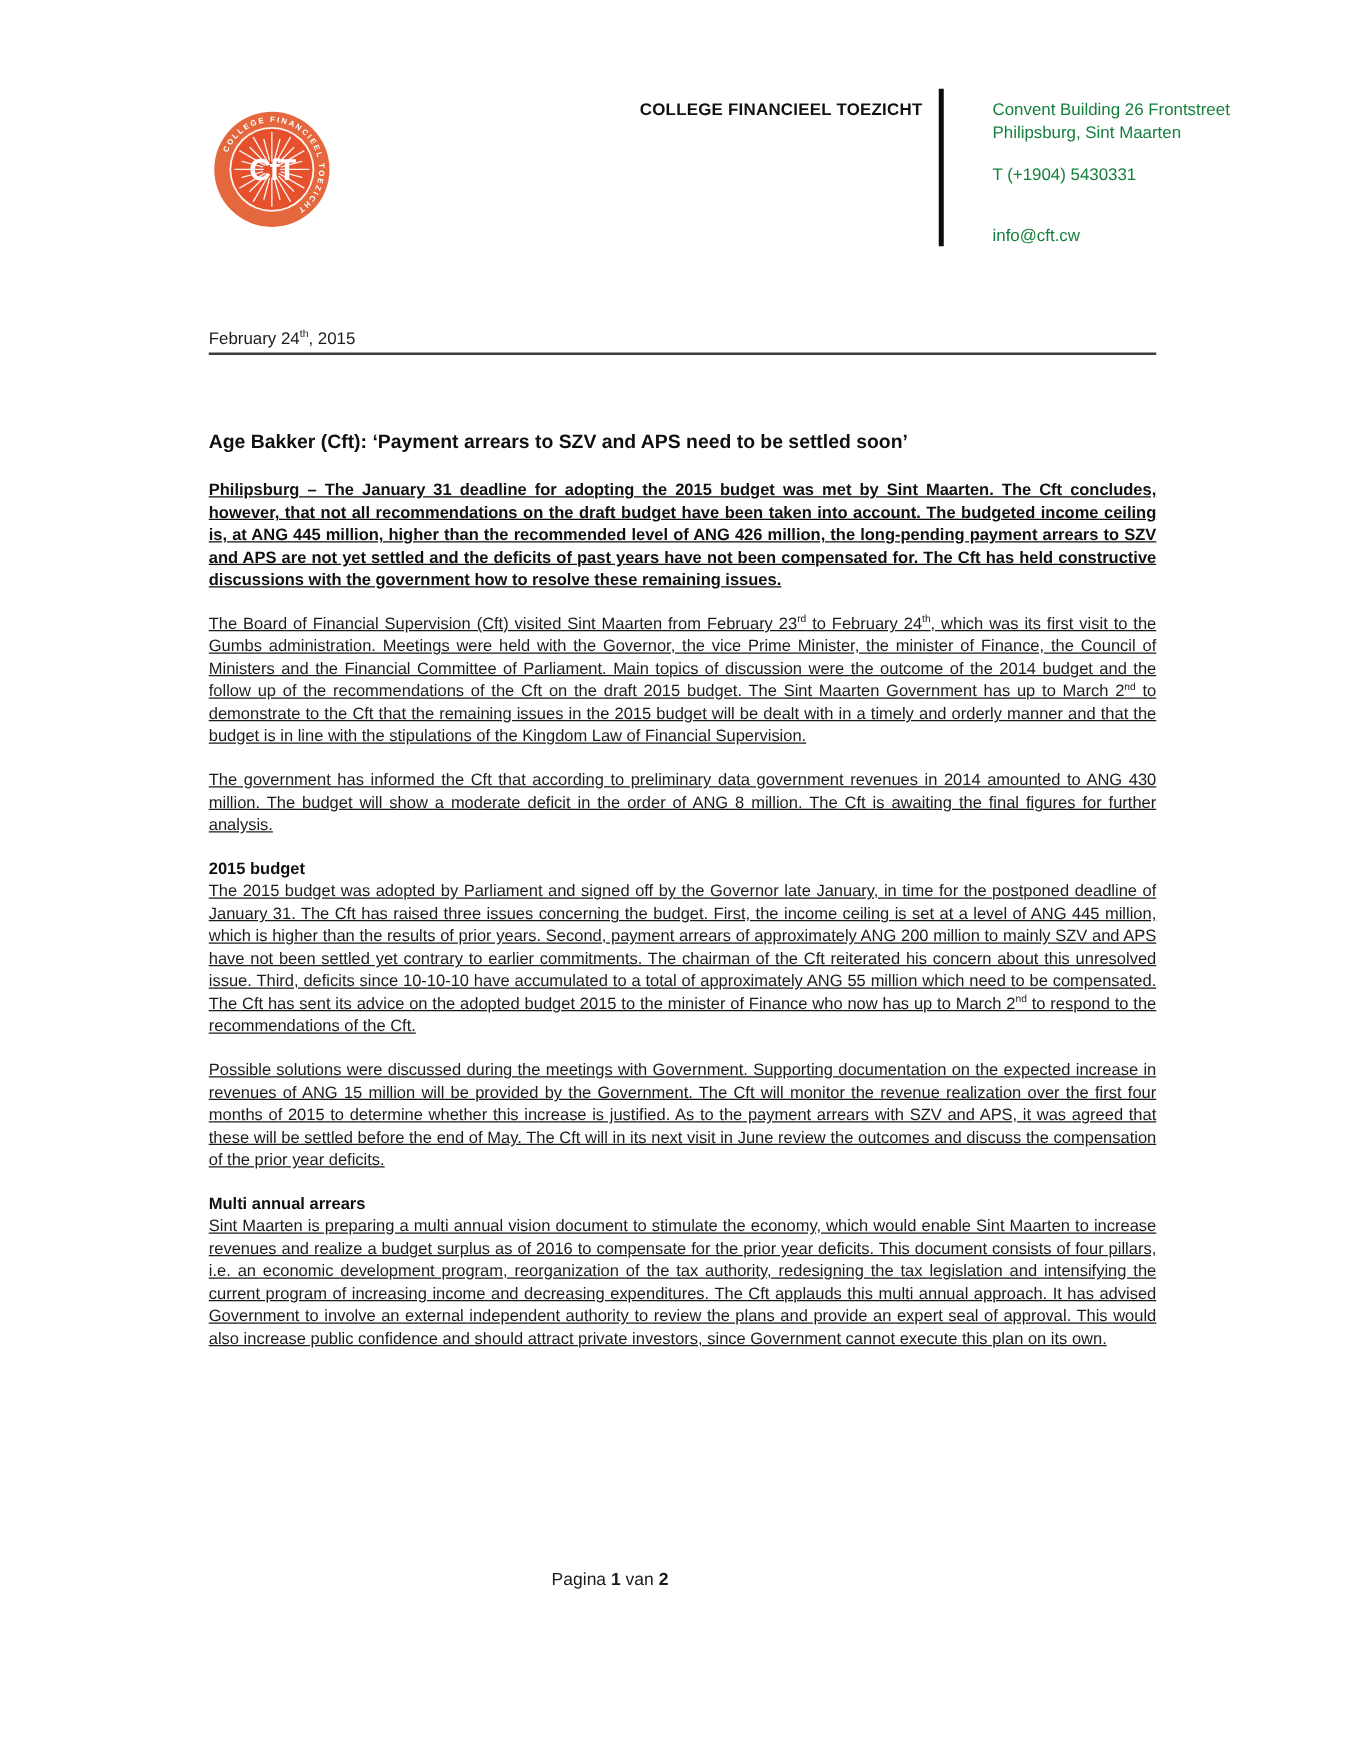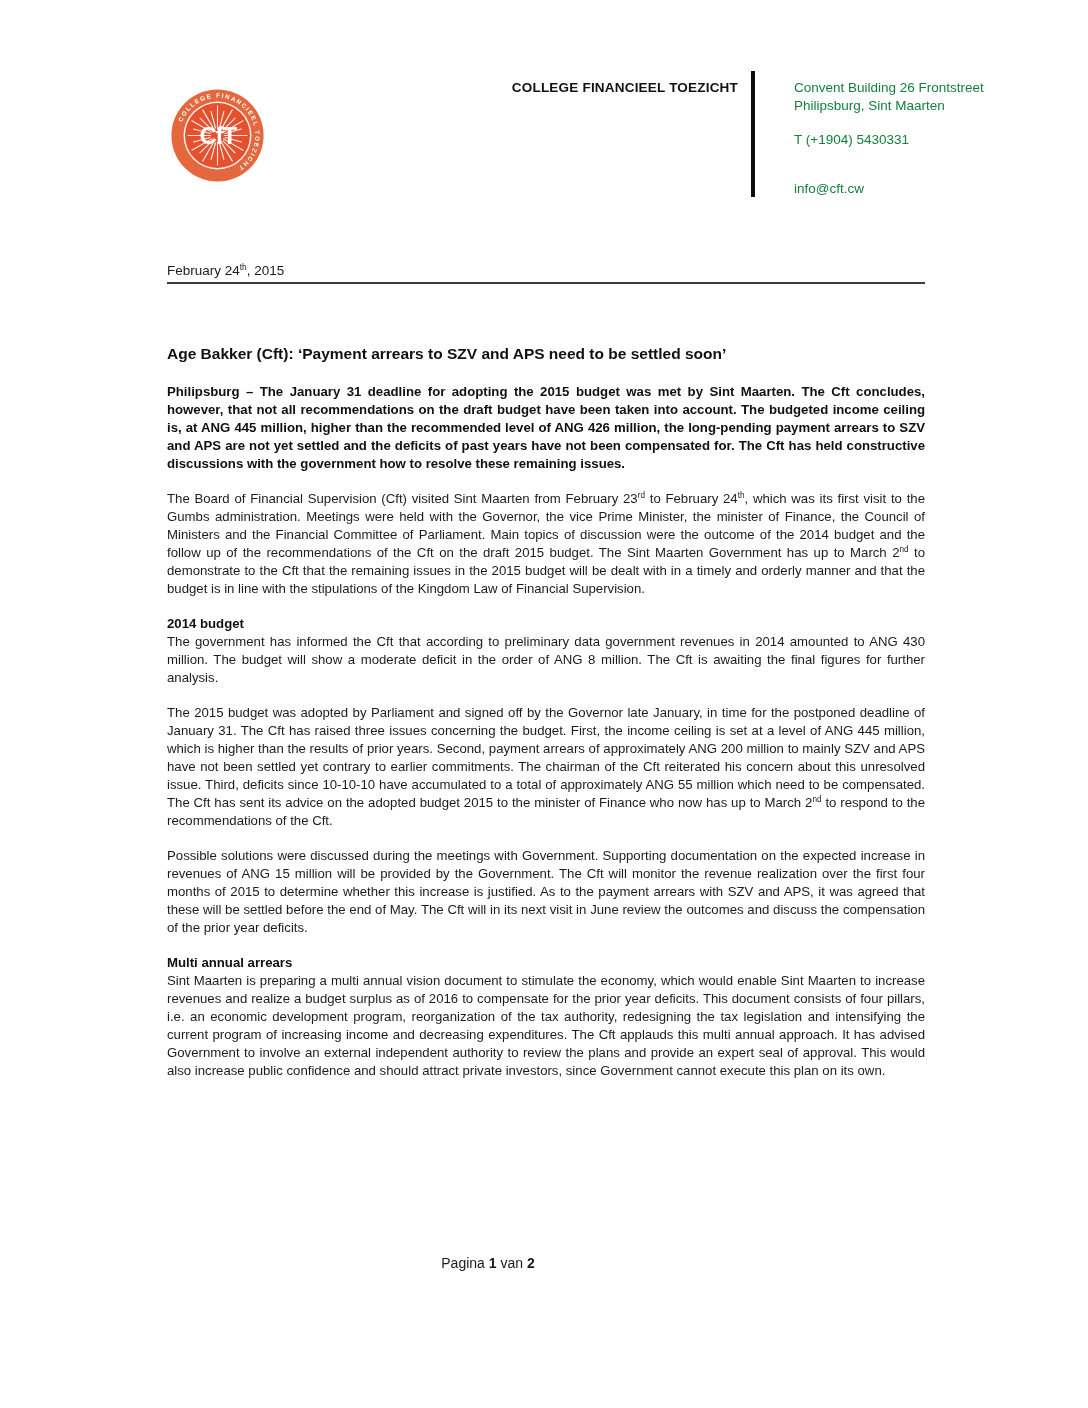--- a/index.html
+++ b/index.html
@@ -38,21 +38,21 @@
 
   
   .content {
     position: absolute; left: 167px; top: 299px; width: 758px;
     font-size: 13.2px; line-height: 18px; text-align: justify; color: #1c1c1c; margin-top: 44px;
   }
   .headline {
     font-size: 15.5px; line-height: 21px; font-weight: bold; text-align: left;
     color: #101010; margin-bottom: 19px;
   }
-  .content p { margin-bottom: 17px; }
+  .content p { margin-bottom: 17px; text-decoration: underline; }
   .lead { font-weight: bold; color: #101010; }
   .sec-heading { font-size: 13.2px; font-weight: bold; text-align: left; color: #101010; }
   .sec-body { margin-bottom: 17px; }
   .end-note { text-align: left; margin-top: 1px; }
 
   
   .footer {
     position: absolute; left: 0; top: 1255px; width: 976px;
     text-align: center; font-size: 14px; color: #1b1b1b;
   }
@@ -116,23 +116,23 @@
   <div class="rule"></div>
 
   <div class="content">
 
     <div class="headline">Age Bakker (Cft): ‘Payment arrears to SZV and APS need to be settled soon’</div>
 
     <p class="lead">Philipsburg – The January 31 deadline for adopting the 2015 budget was met by Sint Maarten. The Cft concludes, however, that not all recommendations on the draft budget have been taken into account. The budgeted income ceiling is, at ANG 445 million, higher than the recommended level of ANG 426 million, the long-pending payment arrears to SZV and APS are not yet settled and the deficits of past years have not been compensated for. The Cft has held constructive discussions with the government how to resolve these remaining issues.</p>
 
     <p><span>The Board of Financial Supervision (Cft) visited Sint Maarten from February 23</span><sup>rd</sup><span> to February 24</span><sup>th</sup><span>, which was its first visit to the Gumbs administration. Meetings were held with the Governor, the vice Prime Minister, the minister of Finance, the Council of Ministers and the Financial Committee of Parliament. Main topics of discussion were the outcome of the 2014 budget and the follow up of the recommendations of the Cft on the draft 2015 budget. The Sint Maarten Government has up to March 2</span><sup>nd</sup><span> to demonstrate to the Cft that the remaining issues in the 2015 budget will be dealt with in a timely and orderly manner and that the budget is in line with the stipulations of the Kingdom Law of Financial Supervision.</span></p>
 
-    <div class="sec-heading">2014 budget</div>
     <p class="sec-body">The government has informed the Cft that according to preliminary data government revenues in 2014 amounted to ANG 430 million. The budget will show a moderate deficit in the order of ANG 8 million. The Cft is awaiting the final figures for further analysis.</p>
 
+    <div class="sec-heading">2015 budget</div>
     <p class="sec-body"><span>The 2015 budget was adopted by Parliament and signed off by the Governor late January, in time for the postponed deadline of January 31. The Cft has raised three issues concerning the budget. First, the income ceiling is set at a level of ANG 445 million, which is higher than the results of prior years. Second, payment arrears of approximately ANG 200 million to mainly SZV and APS have not been settled yet contrary to earlier commitments. The chairman of the Cft reiterated his concern about this unresolved issue. Third, deficits since 10-10-10 have accumulated to a total of approximately ANG 55 million which need to be compensated. The Cft has sent its advice on the adopted budget 2015 to the minister of Finance who now has up to March 2</span><sup>nd</sup><span> to respond to the recommendations of the Cft.</span></p>
 
     <p>Possible solutions were discussed during the meetings with Government. Supporting documentation on the expected increase in revenues of ANG 15 million will be provided by the Government. The Cft will monitor the revenue realization over the first four months of 2015 to determine whether this increase is justified. As to the payment arrears with SZV and APS, it was agreed that these will be settled before the end of May. The Cft will in its next visit in June review the outcomes and discuss the compensation of the prior year deficits.</p>
 
     <div class="sec-heading">Multi annual arrears</div>
     <p class="sec-body">Sint Maarten is preparing a multi annual vision document to stimulate the economy, which would enable Sint Maarten to increase revenues and realize a budget surplus as of 2016 to compensate for the prior year deficits. This document consists of four pillars, i.e. an economic development program, reorganization of the tax authority, redesigning the tax legislation and intensifying the current program of increasing income and decreasing expenditures. The Cft applauds this multi annual approach. It has advised Government to involve an external independent authority to review the plans and provide an expert seal of approval. This would also increase public confidence and should attract private investors, since Government cannot execute this plan on its own.</p>
 
   </div>
 
   <div class="footer"><span>Pagina </span><b>1</b><span> van </span><b>2</b></div>

